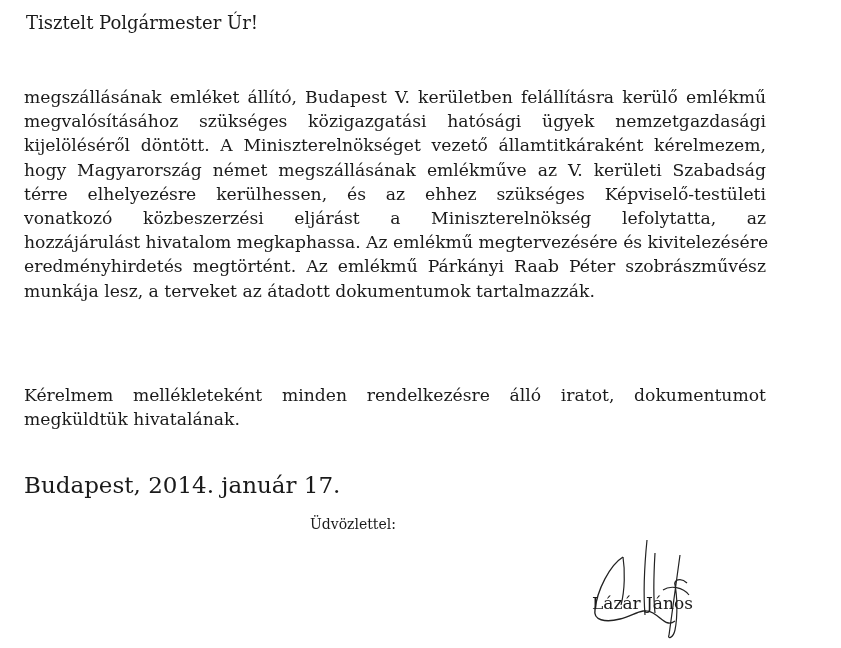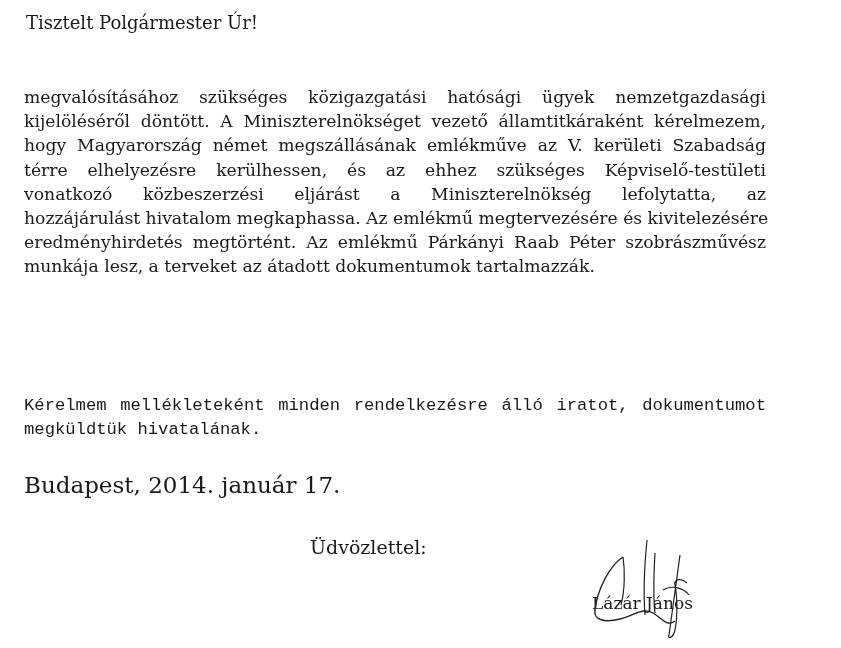--- a/index.html
+++ b/index.html
@@ -9,35 +9,36 @@
     color: #1a1a1a;
     font-size: 17.5px;
   }
   .page { position: absolute; left: 0; top: 0; width: 841px; height: 648px; }
   .salutation { position: absolute; left: 26px; top: 12px; font-size: 18px; white-space: nowrap; }
   .para {
     position: absolute; left: 24px; width: 742px;
     text-align: justify; line-height: 24.2px; font-size: 17.2px;
   }
   .para1 { top: 85px; }
-  .para2 { top: 394px; font-family: Liberation Mono, monospace; }
+  .para2 { top: 383px; }
   .line { display: block; text-align: justify; text-align-last: justify; white-space: nowrap; }
   .line.last { text-align-last: left; }
   .place-date { position: absolute; left: 24px; top: 472px; font-size: 23px; white-space: nowrap; }
-  .closing { position: absolute; left: 310px; top: 536px; font-size: 19px; white-space: nowrap; }
+  .closing { position: absolute; left: 310px; top: 516px; font-size: 14px; white-space: nowrap; }
   .signer { position: absolute; left: 592px; top: 593px; font-size: 17px; white-space: nowrap; }
   .signature { position: absolute; left: 585px; top: 535px; width: 140px; height: 105px; }
 </style>
 </head>
 <body>
 
 <div class="page">
   <div class="salutation">Tisztelt Polgármester Úr!</div>
 
   <div class="para para1">
+    <span class="line">megszállásának emléket állító, Budapest V. kerületben felállításra kerülő emlékmű</span>
     <span class="line">megvalósításához szükséges közigazgatási hatósági ügyek nemzetgazdasági</span>
     <span class="line">kijelöléséről döntött. A Miniszterelnökséget vezető államtitkáraként kérelmezem,</span>
     <span class="line">hogy Magyarország német megszállásának emlékműve az V. kerületi Szabadság</span>
     <span class="line">térre elhelyezésre kerülhessen, és az ehhez szükséges Képviselő-testületi</span>
     <span class="line">vonatkozó közbeszerzési eljárást a Miniszterelnökség lefolytatta, az</span>
     <span class="line">hozzájárulást hivatalom megkaphassa. Az emlékmű megtervezésére és kivitelezésére</span>
     <span class="line">eredményhirdetés megtörtént. Az emlékmű Párkányi Raab Péter szobrászművész</span>
     <span class="line last">munkája lesz, a terveket az átadott dokumentumok tartalmazzák.</span>
   </div>
 

